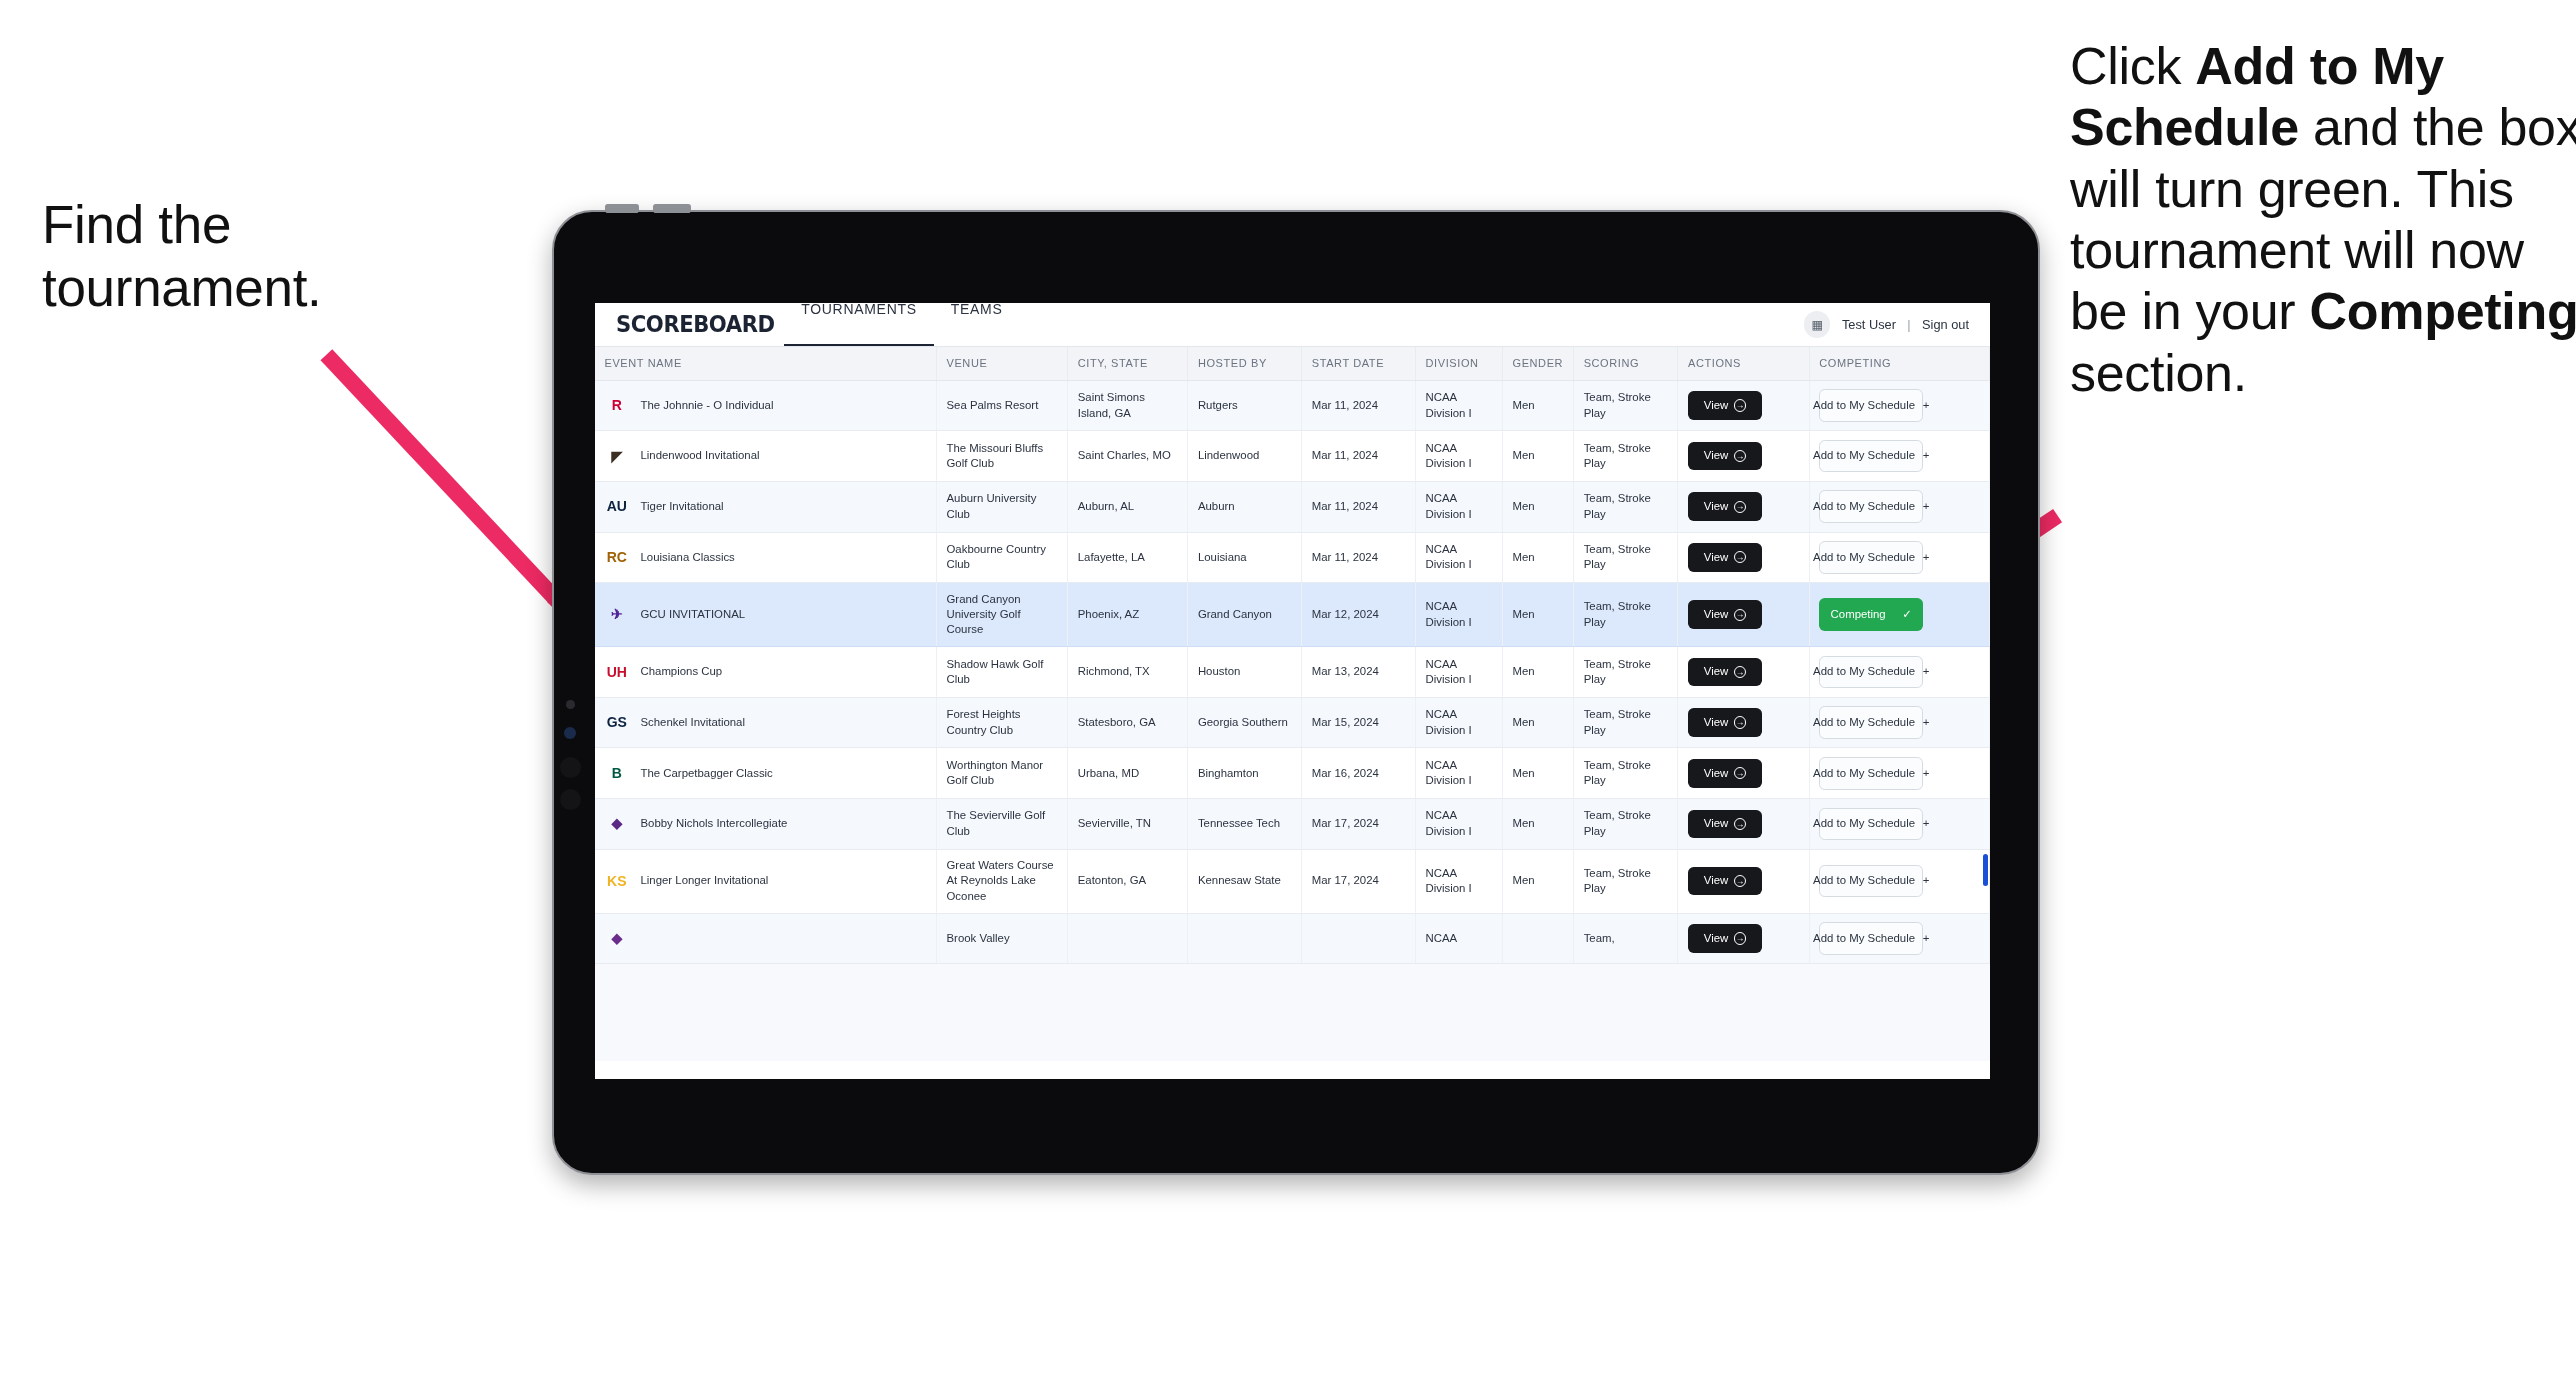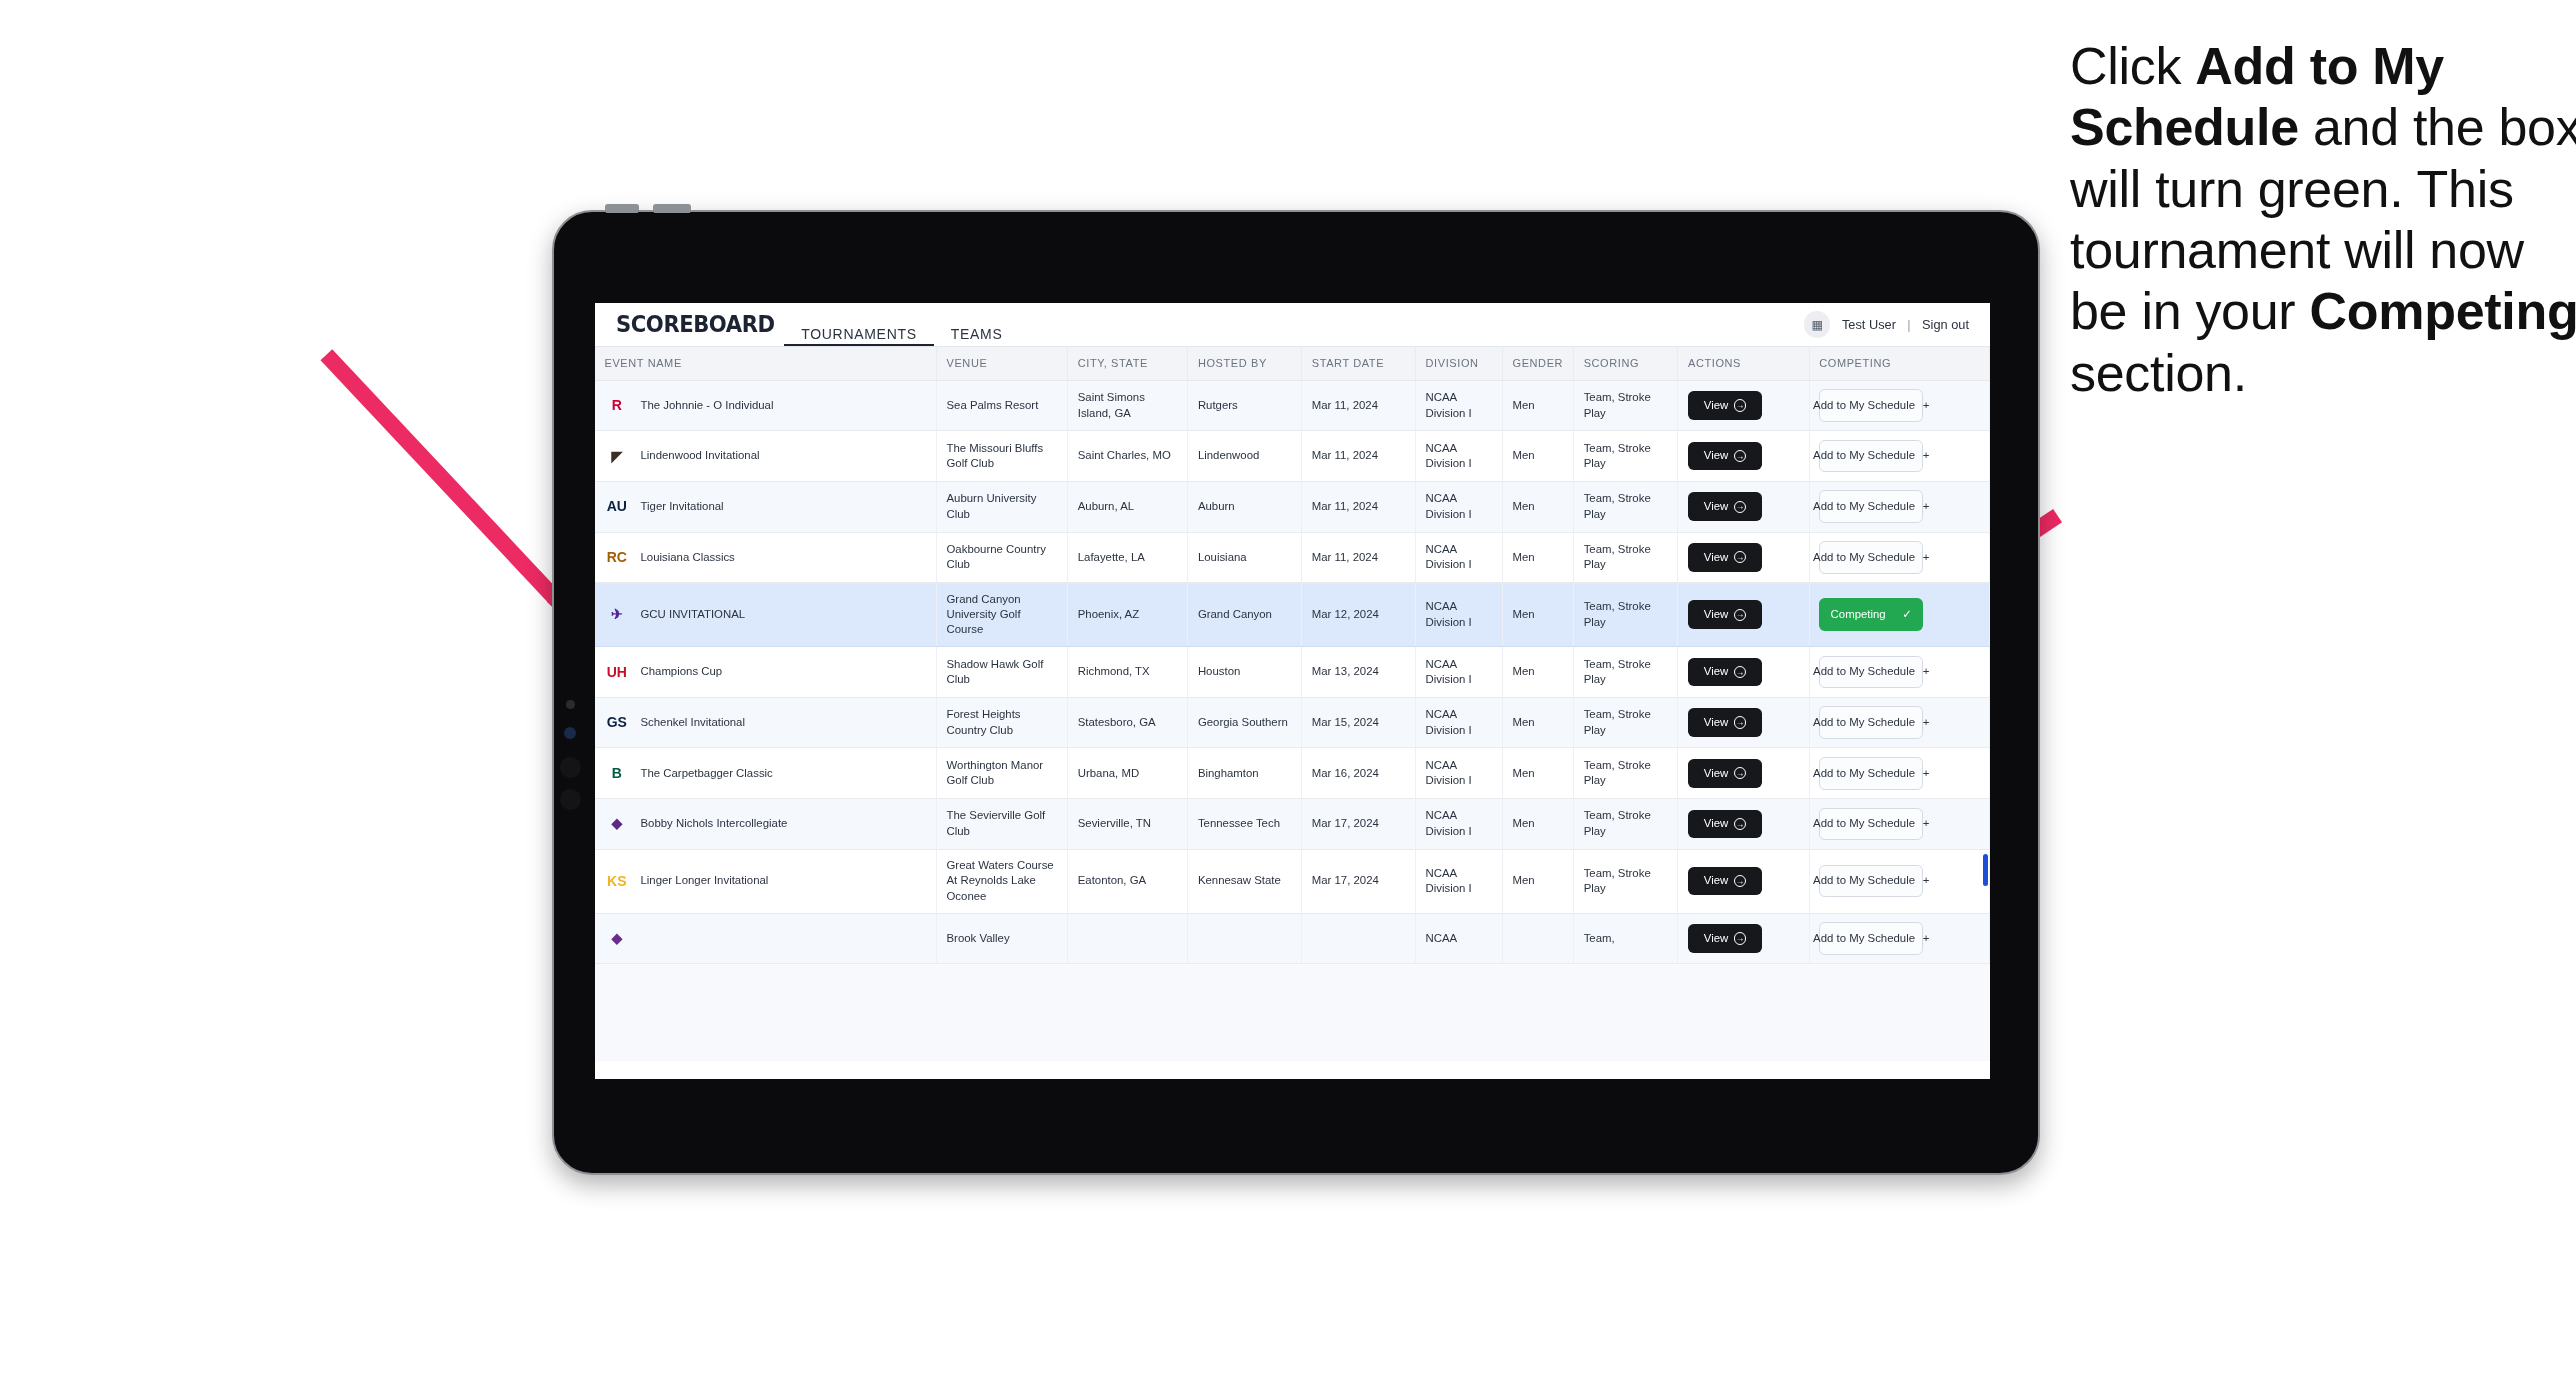--- a/index.html
+++ b/index.html
@@ -46,21 +46,21 @@
   .brand { padding:7.6px 0 0 21px; width:176px; }
   .brand-title {
     font-family:"DejaVu Sans", sans-serif; font-weight:700; font-size:23px;
     letter-spacing:-0.5px; color:#1c2433; transform:scaleX(0.92); transform-origin:left;
   }
   .brand-sub { font-size:11px; color:#3b4452; margin-top:18px; }
   .brand-sub .clippd { color:#e8194b; font-weight:700; }
 
   .navtabs { display:flex; align-items:flex-end; margin-left:13.2px; }
   .navtab {
-    padding:0 17px 2px 17px; font-size:14px; color:#2b3340; letter-spacing:0.7px;
+    padding:0 17px 27px 17px; font-size:14px; color:#2b3340; letter-spacing:0.7px;
     align-self:flex-end; cursor:pointer; border-bottom:2.8px solid transparent;
   }
   .navtab.active { border-bottom:2.8px solid #1c2433; font-weight:500; }
 
   .header-right { margin-left:auto; display:flex; align-items:center; gap:11.4px; padding-right:21px; }
   .avatar {
     width:26.5px; height:26.5px; border-radius:50%; background:#eceef1;
     display:flex; align-items:center; justify-content:center; color:#5d6672; font-size:12.3px;
   }
   .header-user { font-size:12.8px; color:#2b3340; }
@@ -124,20 +124,21 @@
 
   .scroll-ind { position:absolute; right:1.9px; top:507px; width:4.7px; height:32px; background:#1a4fd6; border-radius:2.8px; }
 
   .clip-last td { height:17px; overflow:hidden; }
 </style>
 </head>
 <body>
 
 <div class="canvas">
 
+  <div class="annot" id="annot-left">Find the tournament.</div>
 
   <div class="annot" id="annot-right"><span>Click </span><b>Add to My Schedule</b><span> and the box will turn green. This tournament will now be in your </span><b>Competing</b><span> section.</span></div>
 
   <svg class="arrow-svg" viewBox="0 0 2723 1465">
     <g id="arrow-left-g">
       <line x1="345" y1="375" x2="608" y2="655" stroke="#ec2a63" stroke-width="17"></line>
       <polygon points="650,700 578,636 614,611" fill="#ec2a63"></polygon>
     </g>
     <g id="arrow-right-g">
       <line x1="2175" y1="545" x2="2018" y2="650" stroke="#ec2a63" stroke-width="17"></line>

